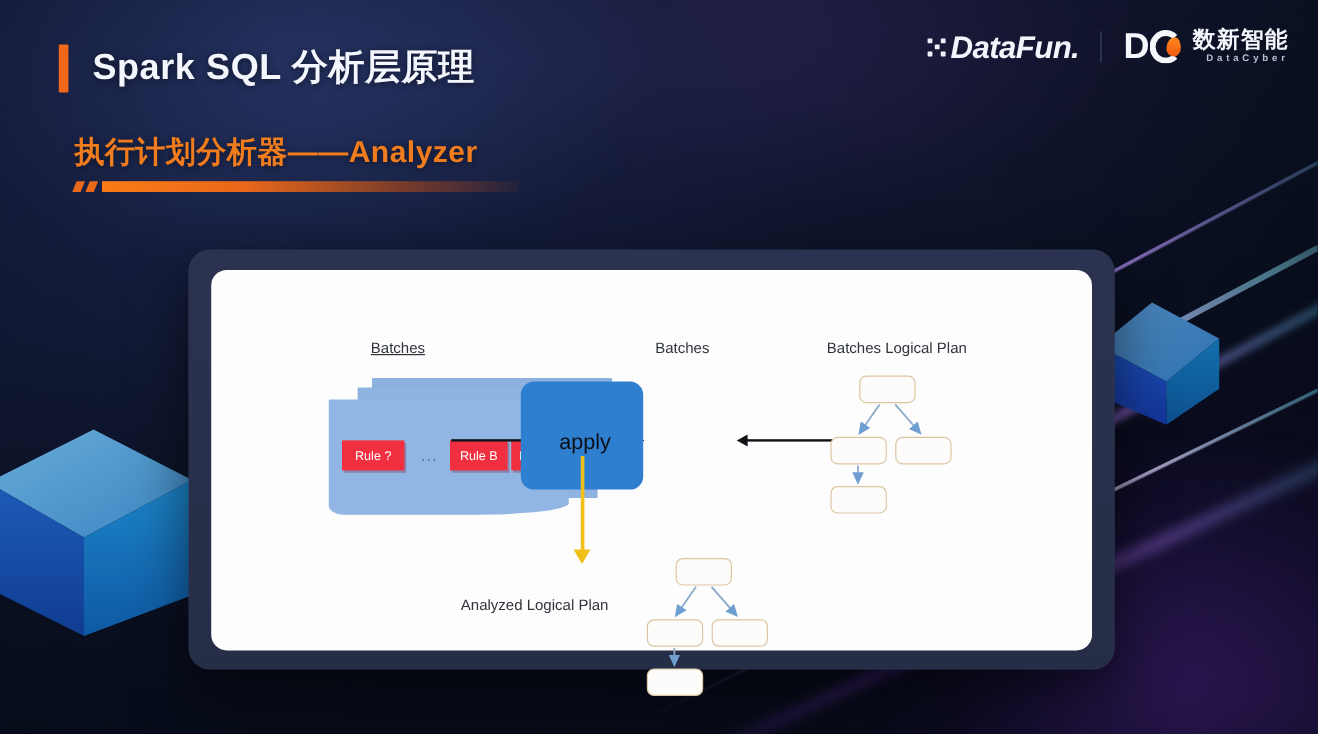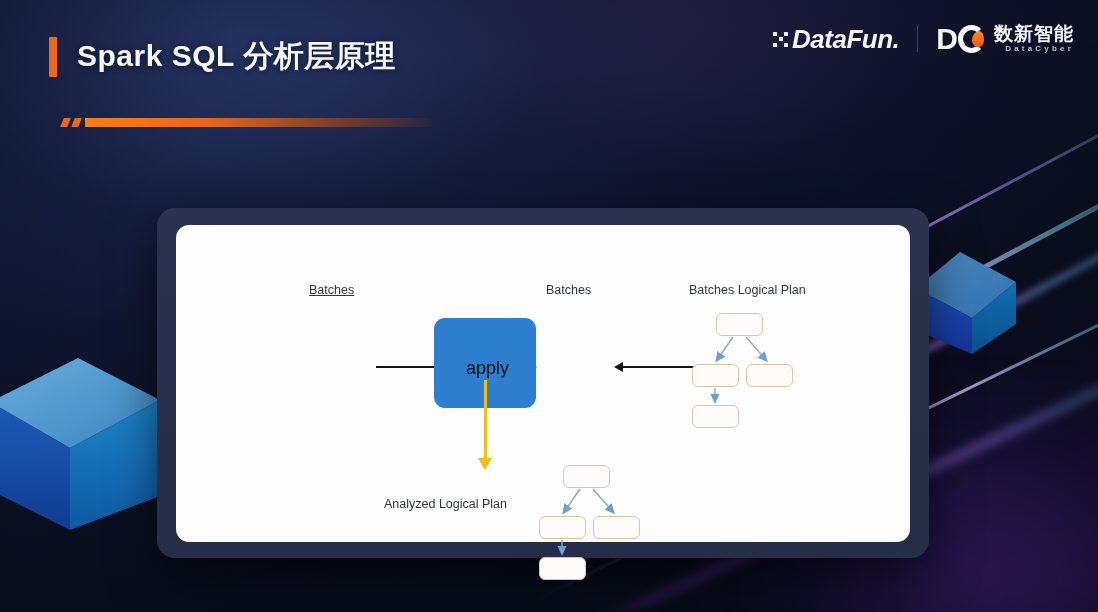--- a/index.html
+++ b/index.html
@@ -267,20 +267,21 @@
       <polygon points="4,40 60,70 60,106 4,82" fill="url(#cr-lf)"></polygon>
     </svg>
   </div>
 
   <div class="title-row">
     <div class="title-bar"></div>
     <div class="title-text">Spark SQL 分析层原理</div>
   </div>
 
   <div class="subtitle-wrap">
+    <div class="subtitle-text">执行计划分析器——Analyzer</div>
     <div class="subtitle-rule">
       <span class="tick t1"></span>
       <span class="tick t2"></span>
       <span class="bar"></span>
     </div>
   </div>
 
   <div class="logos">
     <div class="logo-datafun">
       <span class="df-dots">
@@ -314,20 +315,31 @@
 
   <div class="card-frame">
     <div class="card-white">
       <div class="diagram">
 
         <div class="dlabel lbl-batches">Batches</div>
         <div class="dlabel lbl-analyzer">Batches</div>
         <div class="dlabel lbl-parsed">Batches Logical Plan</div>
         <div class="dlabel lbl-analyzed">Analyzed Logical Plan</div>
 
+        <div class="batch-stack">
+          <div class="sheet s-back2"></div>
+          <div class="sheet s-back1"></div>
+          <div class="sheet s-front"></div>
+          <div class="rule-row">
+            <div class="rule rule-q">Rule ?</div>
+            <div class="rule-dots">...</div>
+            <div class="rule rule-b">Rule B</div>
+            <div class="rule rule-a">Rule A</div>
+          </div>
+        </div>
 
         <div class="arrow-line a1-line"></div>
         <div class="arrow-head right a1-head"></div>
         <div class="arrow-line a2-line"></div>
         <div class="arrow-head left a2-head"></div>
 
         <div class="analyzer-box"></div>
         <div class="analyzer-text">apply</div>
 
         <div class="y-line"></div>

